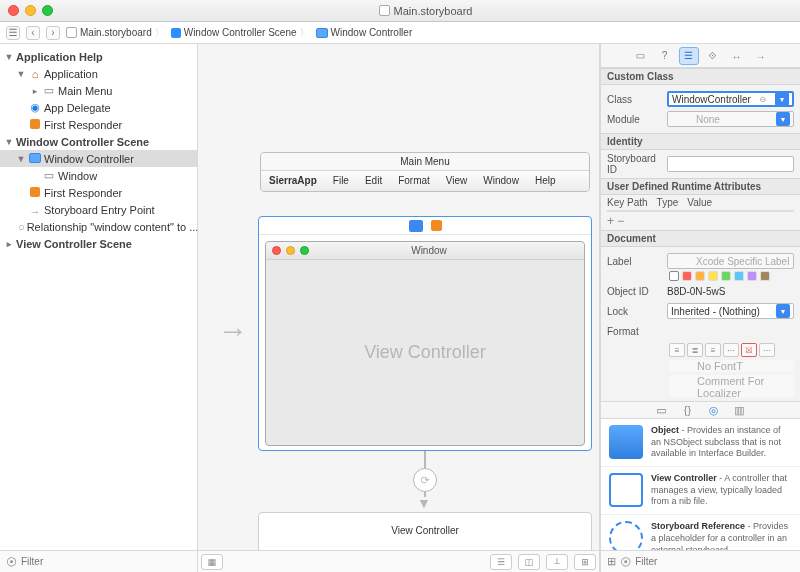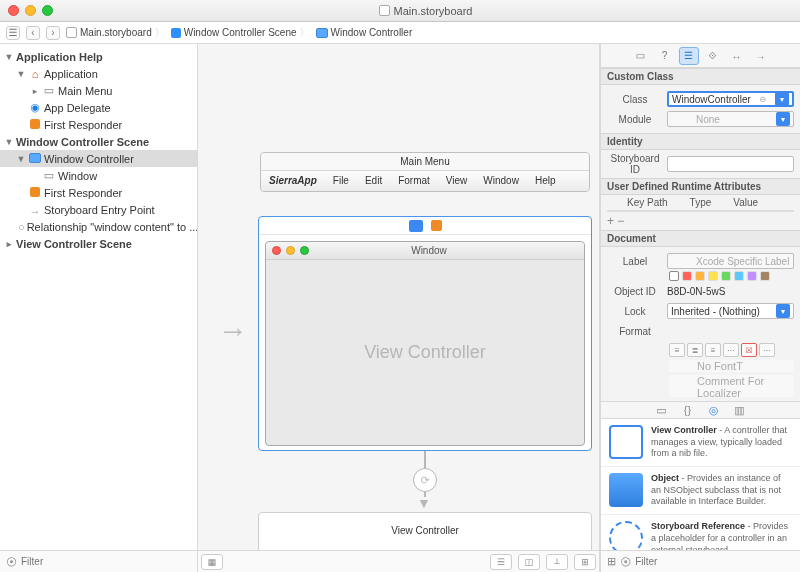--- a/index.html
+++ b/index.html
@@ -31,21 +31,21 @@
 .ic-arrow{color:#999;}
 .outline-foot{height:22px;border-top:1px solid #d9d9d9;display:flex;align-items:center;padding:0 6px;gap:4px;background:#fafafa;}
 .outline-foot input{flex:1;border:none;background:transparent;font-size:10px;outline:none;}
 .mag{color:#999;}
 
 .canvas{flex:1;position:relative;background:#f5f5f5;border-right:1px solid #d9d9d9;overflow:hidden;}
 .menu-scene{position:absolute;left:62px;top:108px;width:330px;border:1px solid #bfbfbf;border-radius:4px;background:#fff;}
 .menu-title{height:18px;text-align:center;font-size:10px;line-height:18px;border-bottom:1px solid #d6d6d6;background:#f8f8f8;border-radius:4px 4px 0 0;}
 .menu-items{display:flex;height:20px;background:linear-gradient(#fdfdfd,#ececec);border-radius:0 0 4px 4px;}
 .menu-items span{padding:0 8px;line-height:20px;font-size:10px;color:#333;}
-.menu-items span.bold{font-weight:600;font-style:italic;}
+.menu-items span.bold{font-weight:600;}
 .win-scene{position:absolute;left:60px;top:172px;width:334px;height:235px;border:1px solid #4a96e8;border-radius:4px;background:#fff;}
 .win-icons{height:18px;display:flex;justify-content:center;gap:8px;align-items:center;border-bottom:1px solid #e6e6e6;}
 .win-icons .a{width:14px;height:12px;background:#3a88f0;border-radius:2px;}
 .win-icons .b{width:11px;height:11px;background:#f08b24;border-radius:2px;}
 .win-inner{margin:6px;border:1px solid #aaa;border-radius:4px;height:205px;background:#e9e9e9;display:flex;flex-direction:column;}
 .win-tb{height:18px;background:linear-gradient(#f5f5f5,#e4e4e4);border-bottom:1px solid #cfcfcf;border-radius:4px 4px 0 0;display:flex;align-items:center;padding:0 6px;gap:5px;}
 .win-tb .dot{width:9px;height:9px;}
 .win-tb .t{flex:1;text-align:center;font-size:10px;color:#555;margin-right:34px;}
 .win-content{flex:1;display:flex;align-items:center;justify-content:center;color:#b6b6b6;font-size:18px;font-weight:500;}
 .big-arrow{position:absolute;left:20px;top:266px;font-size:30px;color:#bcbcbc;font-weight:200;}
@@ -57,26 +57,26 @@
 .cf-btn{width:22px;height:16px;margin:0 3px;border:1px solid #ccc;border-radius:3px;background:#fff;display:flex;align-items:center;justify-content:center;color:#888;font-size:9px;}
 .cf-spacer{flex:1;}
 
 .inspector{width:200px;background:#f3f3f3;display:flex;flex-direction:column;border-left:1px solid #d9d9d9;}
 .insp-tabs{height:24px;background:#f6f6f6;border-bottom:1px solid #d9d9d9;display:flex;align-items:center;justify-content:center;gap:4px;}
 .insp-tab{width:20px;height:18px;border:1px solid transparent;border-radius:3px;display:flex;align-items:center;justify-content:center;color:#777;font-size:10px;}
 .insp-tab.active{background:#cfe3fb;border-color:#7fb4ea;color:#2273d4;}
 .insp-section-hdr{background:#eaeaea;border-top:1px solid #d5d5d5;border-bottom:1px solid #d5d5d5;padding:2px 6px;font-size:10px;font-weight:600;color:#555;}
 .insp-body{padding:4px 6px;}
 .form-row{display:flex;align-items:center;height:20px;gap:4px;}
-.form-row label{width:56px;text-align:center;font-size:10px;color:#555;}
+.form-row label{width:56px;text-align:left;font-size:10px;color:#555;}
 .form-row .field{flex:1;height:16px;border:1px solid #bdbdbd;background:#fff;font-size:10px;padding:0 3px;display:flex;align-items:center;border-radius:2px;}
 .field.sel-blue{border:2px solid #3a88f0;text-align:right;}
 .field .dd{margin-left:auto;width:14px;height:14px;background:#3a88f0;border-radius:2px;color:#fff;display:flex;align-items:center;justify-content:center;font-size:8px;}
 .field.disabled{color:#aaa;background:#f8f8f8;padding-left:28px;}
-.attr-head{display:flex;padding:2px 6px;font-size:10px;color:#555;gap:22px;margin-left:20px;}
+.attr-head{display:flex;padding:2px 6px;font-size:10px;color:#555;gap:9px;}
 .pm{padding:2px 6px;color:#888;font-size:12px;}
 .doc-colors{display:flex;gap:3px;padding-left:62px;}
 .doc-colors span{width:10px;height:10px;border-radius:2px;border:1px solid #ddd;}
 .notes-bar{display:flex;gap:2px;padding-left:62px;margin-top:2px;}
 .notes-bar span{width:16px;height:14px;border:1px solid #c9c9c9;border-radius:2px;background:#fafafa;font-size:8px;display:flex;align-items:center;justify-content:center;color:#777;}
 .notes-bar span.red{border-color:#e45b5b;color:#e45b5b;}
 .libtabs{height:22px;border-top:1px solid #d9d9d9;border-bottom:1px solid #d9d9d9;display:flex;align-items:center;justify-content:center;gap:8px;background:#f6f6f6;margin-top:auto;}
 .libtab{width:18px;height:16px;border-radius:3px;display:flex;align-items:center;justify-content:center;color:#888;border:1px solid transparent;}
 .libtab.active{color:#2e7ee0;}
 .library{flex:0 0 140px;overflow:auto;background:#fff;}
@@ -332,26 +332,26 @@
       </div>
 
       <div class="libtabs">
         <span class="libtab">▭</span>
         <span class="libtab">{}</span>
         <span class="libtab active">◎</span>
         <span class="libtab">▥</span>
       </div>
       <div class="library">
         <div class="lib-item">
+          <div class="lib-icon cube"></div>
+          <div class="lib-text"><b>Object</b><span> - Provides an instance of an NSObject subclass that is not available in Interface Builder.</span></div>
+        </div>
+        <div class="lib-item">
           <div class="lib-icon vc"></div>
           <div class="lib-text"><b>View Controller</b><span> - A controller that manages a view, typically loaded from a nib file.</span></div>
-        </div>
-        <div class="lib-item">
-          <div class="lib-icon cube"></div>
-          <div class="lib-text"><b>Object</b><span> - Provides an instance of an NSObject subclass that is not available in Interface Builder.</span></div>
         </div>
         <div class="lib-item">
           <div class="lib-icon sb"></div>
           <div class="lib-text"><b>Storyboard Reference</b><span> - Provides a placeholder for a controller in an external storyboard.</span></div>
         </div>
       </div>
     </div>
 
     <div class="insp-foot">
       <span style="color:#888">⊞</span>

